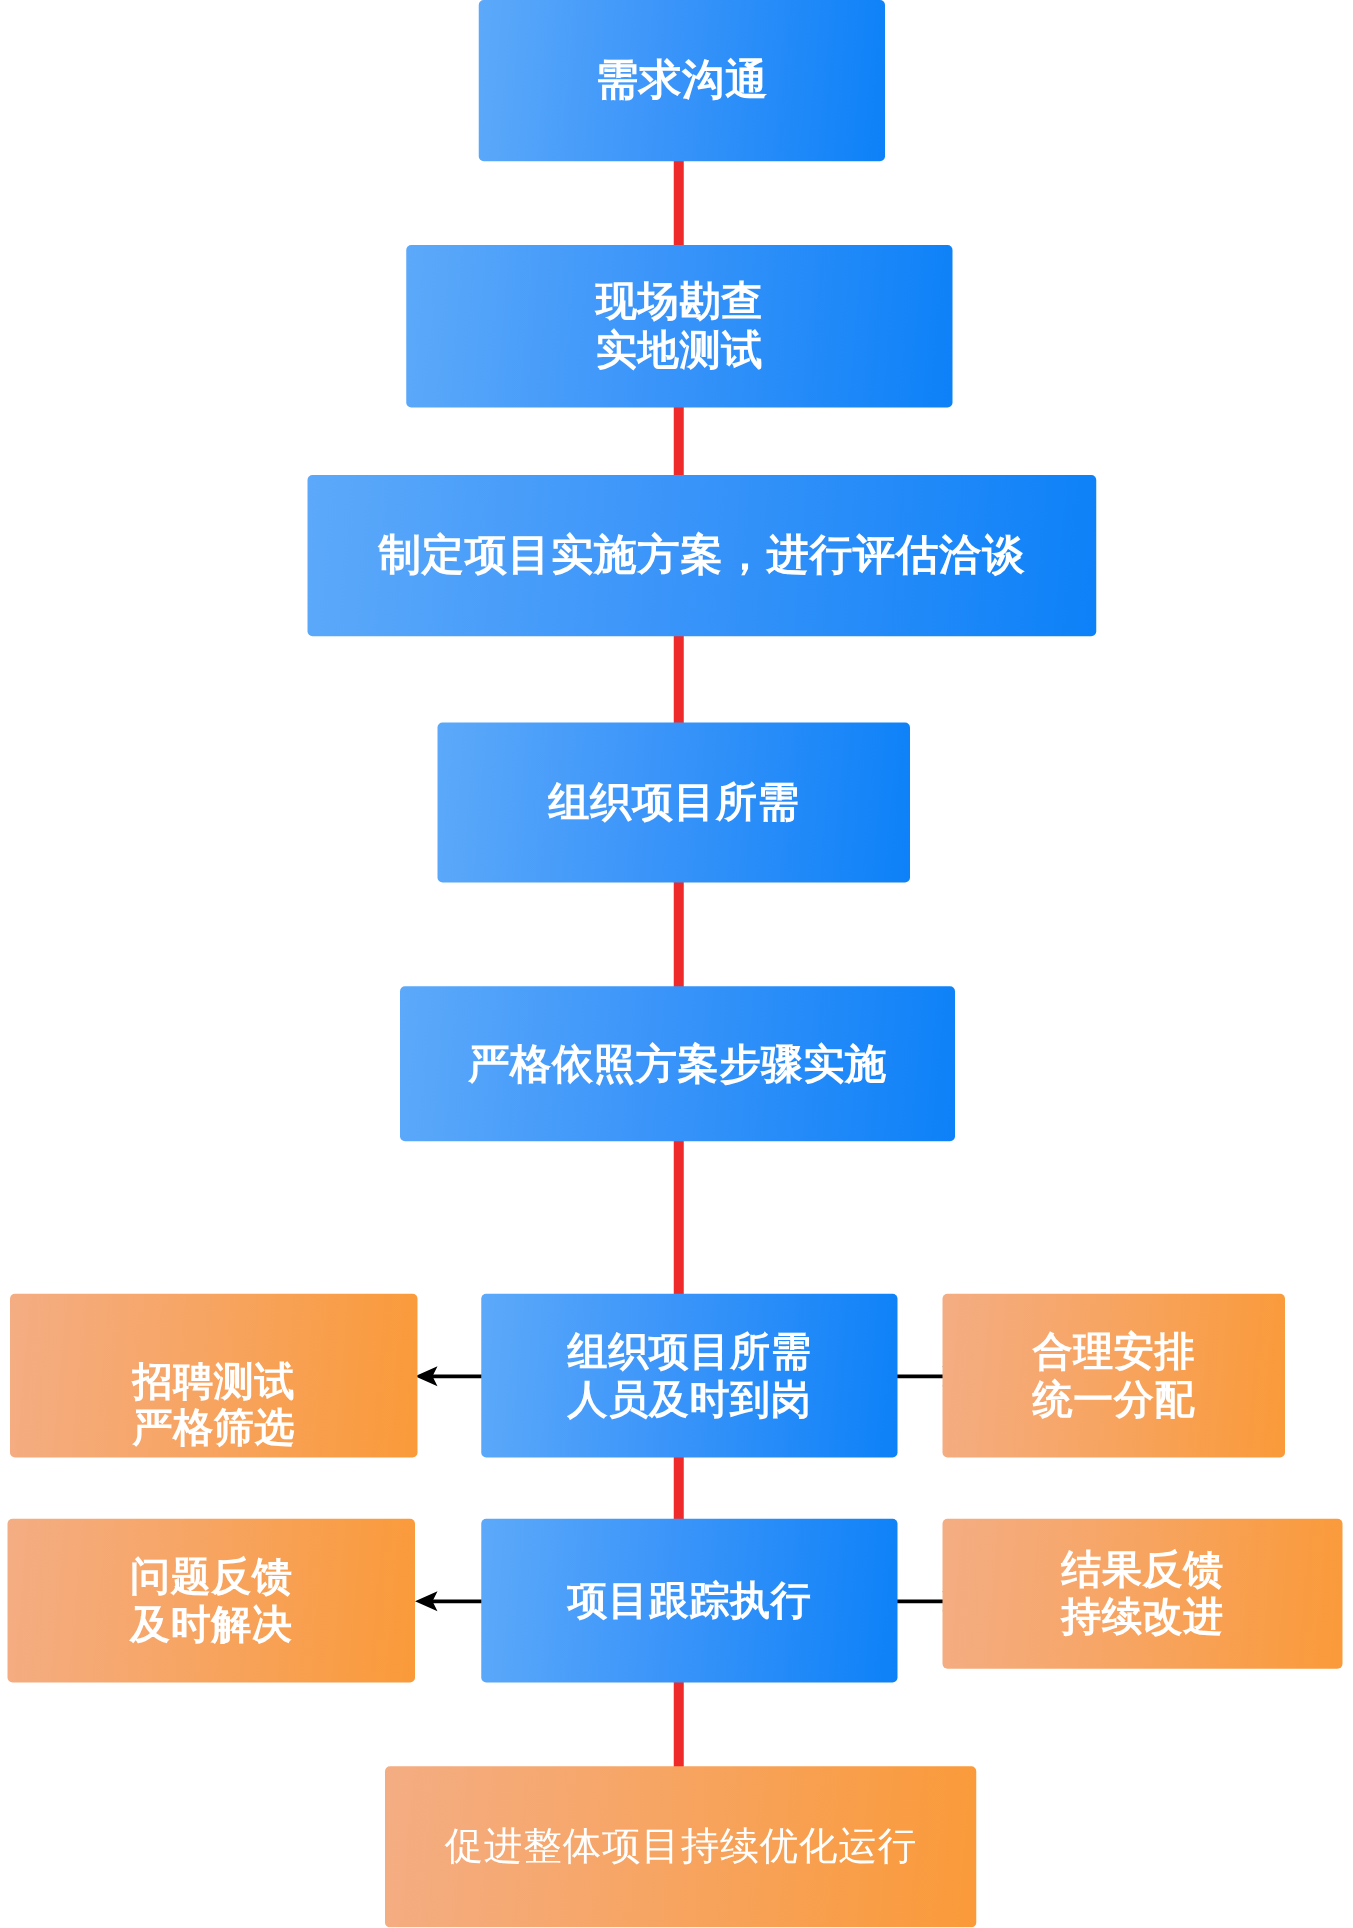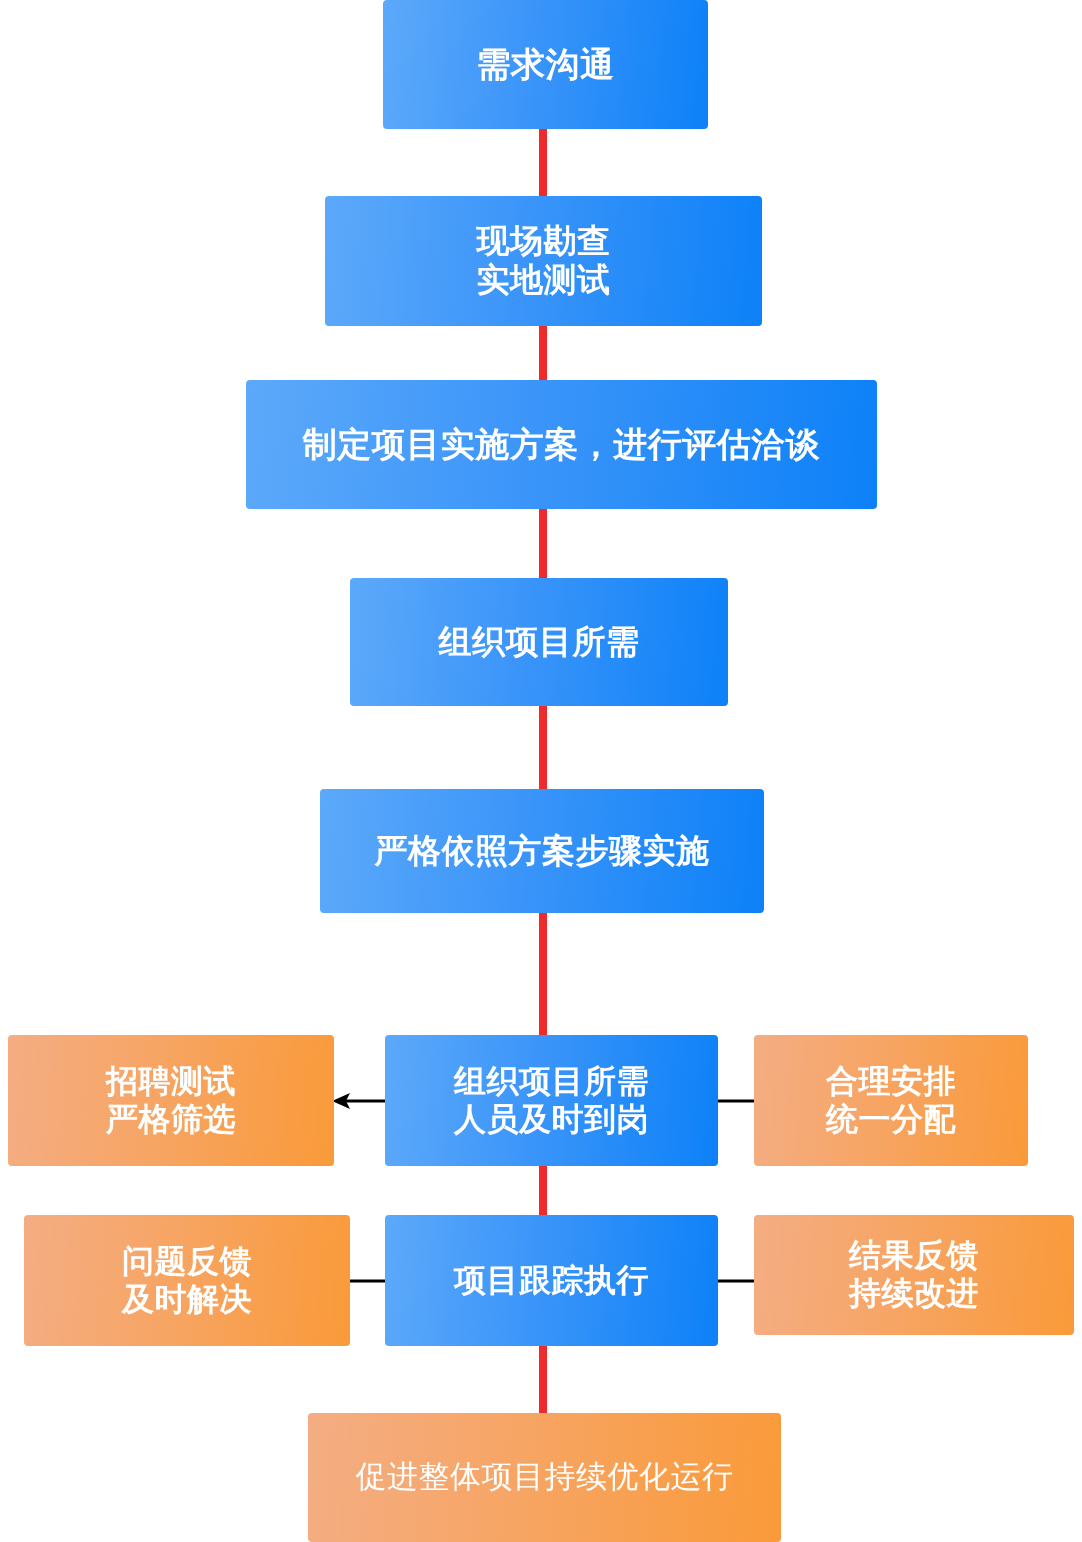--- a/index.html
+++ b/index.html
@@ -86,21 +86,21 @@
   </div>
 
   <div class="node blue bold fs-33" style="left:350px; top:578px; width:378px; height:128px;">
     <span class="label">组织项目所需</span>
   </div>
 
   <div class="node blue bold fs-33" style="left:320px; top:789px; width:444px; height:124px;">
     <span class="label">严格依照方案步骤实施</span>
   </div>
 
-  <div class="node orange bold fs-32" style="left:8px; top:1035px; width:326px; height:131px;">
+  <div class="node orange bold fs-32" style="left:8px; top:1035px; width:326px; height:131px;align-items:flex-end;">
     <span class="label">招聘测试
 严格筛选</span>
   </div>
 
   <div class="node blue bold fs-32" style="left:385px; top:1035px; width:333px; height:131px;">
     <span class="label">组织项目所需
 人员及时到岗</span>
   </div>
 
   <div class="node orange bold fs-32" style="left:754px; top:1035px; width:274px; height:131px;">
@@ -115,21 +115,21 @@
     </svg>
   </div>
 
   <div class="connector" style="left:714px; top:1088px; width:60px; height:26px;">
     <svg width="60" height="26" viewBox="0 0 60 26" aria-hidden="true">
       <line x1="2" y1="13" x2="46" y2="13" stroke="#000000" stroke-width="3"></line>
       <polygon points="58,13 40,5 44,13 40,21" fill="#000000"></polygon>
     </svg>
   </div>
 
-  <div class="node orange bold fs-32" style="left:24px; top:1215px; width:326px; height:131px;">
+  <div class="node orange bold fs-32" style="left:6px; top:1215px; width:326px; height:131px;">
     <span class="label">问题反馈
 及时解决</span>
   </div>
 
   <div class="node blue bold fs-32" style="left:385px; top:1215px; width:333px; height:131px;">
     <span class="label">项目跟踪执行</span>
   </div>
 
   <div class="node orange bold fs-32" style="left:754px; top:1215px; width:320px; height:120px;">
     <span class="label">结果反馈

